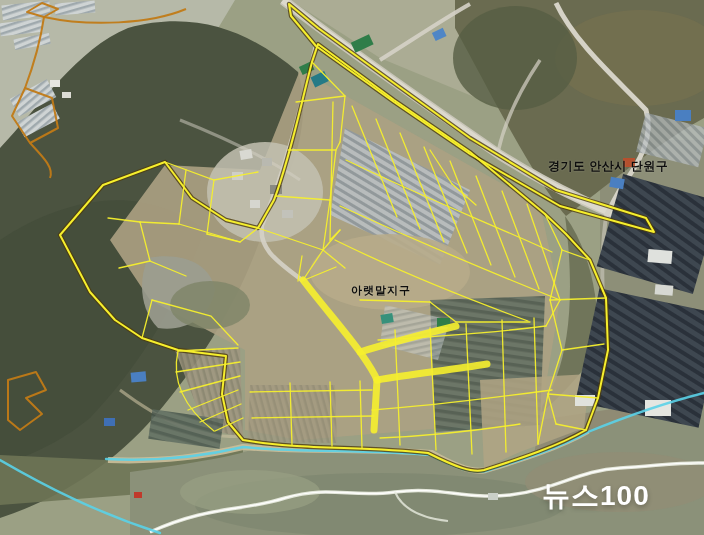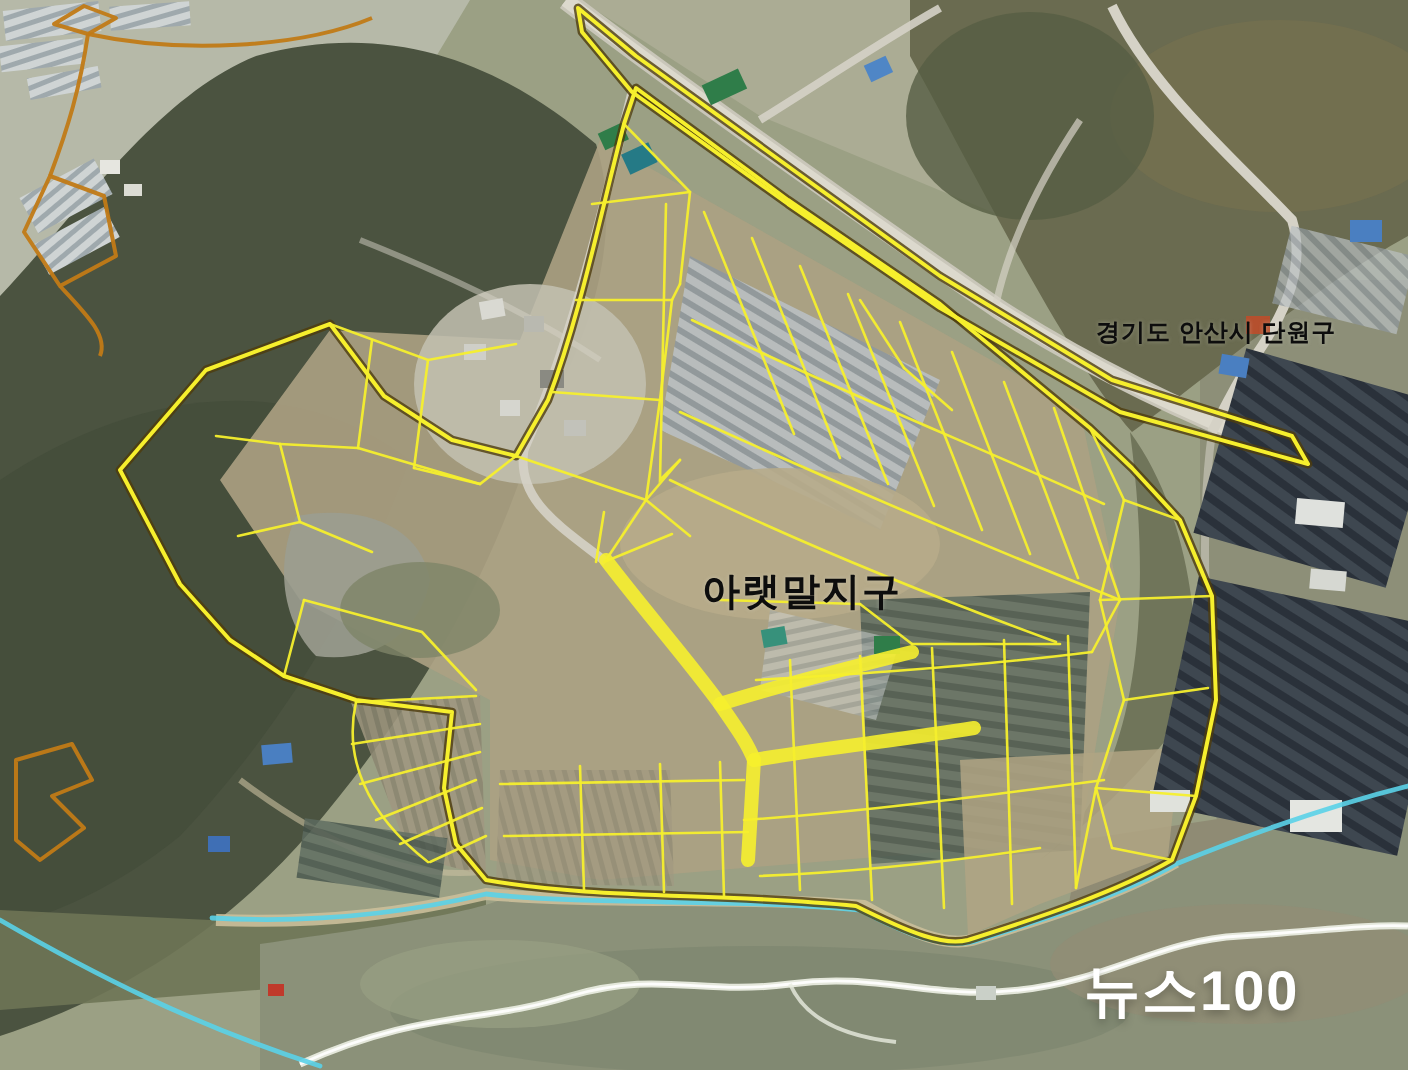--- a/index.html
+++ b/index.html
@@ -15,21 +15,21 @@
   .district{fill:none;stroke:var(--parcel-boundary,#f6ef2d);stroke-width:2;stroke-linejoin:round;}
   .parcel-line{fill:none;stroke:var(--parcel-boundary,#f6ef2d);stroke-width:1.3;opacity:.95;stroke-linecap:round;}
   .road-fill{fill:none;stroke:var(--parcel-boundary,#f6ef2d);stroke-width:7;opacity:.9;stroke-linecap:round;}
   .orange-line{fill:none;stroke:var(--adjacent-boundary-orange,#c07818);stroke-width:2;opacity:.95;stroke-linejoin:round;}
   .cyan-line{fill:none;stroke:var(--waterline-cyan,#58cfe6);stroke-width:2.4;opacity:.9;stroke-linecap:round;}
   .map-label{
     position:absolute;color:var(--label-text,#111);font-weight:bold;
     white-space:nowrap;text-shadow:0 0 2px rgba(230,230,220,.35);
   }
   .region-label{left:548px;top:158px;font-size:12px;letter-spacing:.5px;}
-  .district-label{left:351px;top:283px;font-size:19px;letter-spacing:1px;}
+  .district-label{left:351px;top:283px;font-size:11px;letter-spacing:1px;}
   .watermark{
     position:absolute;left:542px;top:477px;
     font-size:28px;font-weight:800;letter-spacing:1px;
     color:var(--watermark-text,#fff);
     text-shadow:0 2px 5px rgba(0,0,0,.28);
     white-space:nowrap;
   }
 </style>
 </head>
 <body>

